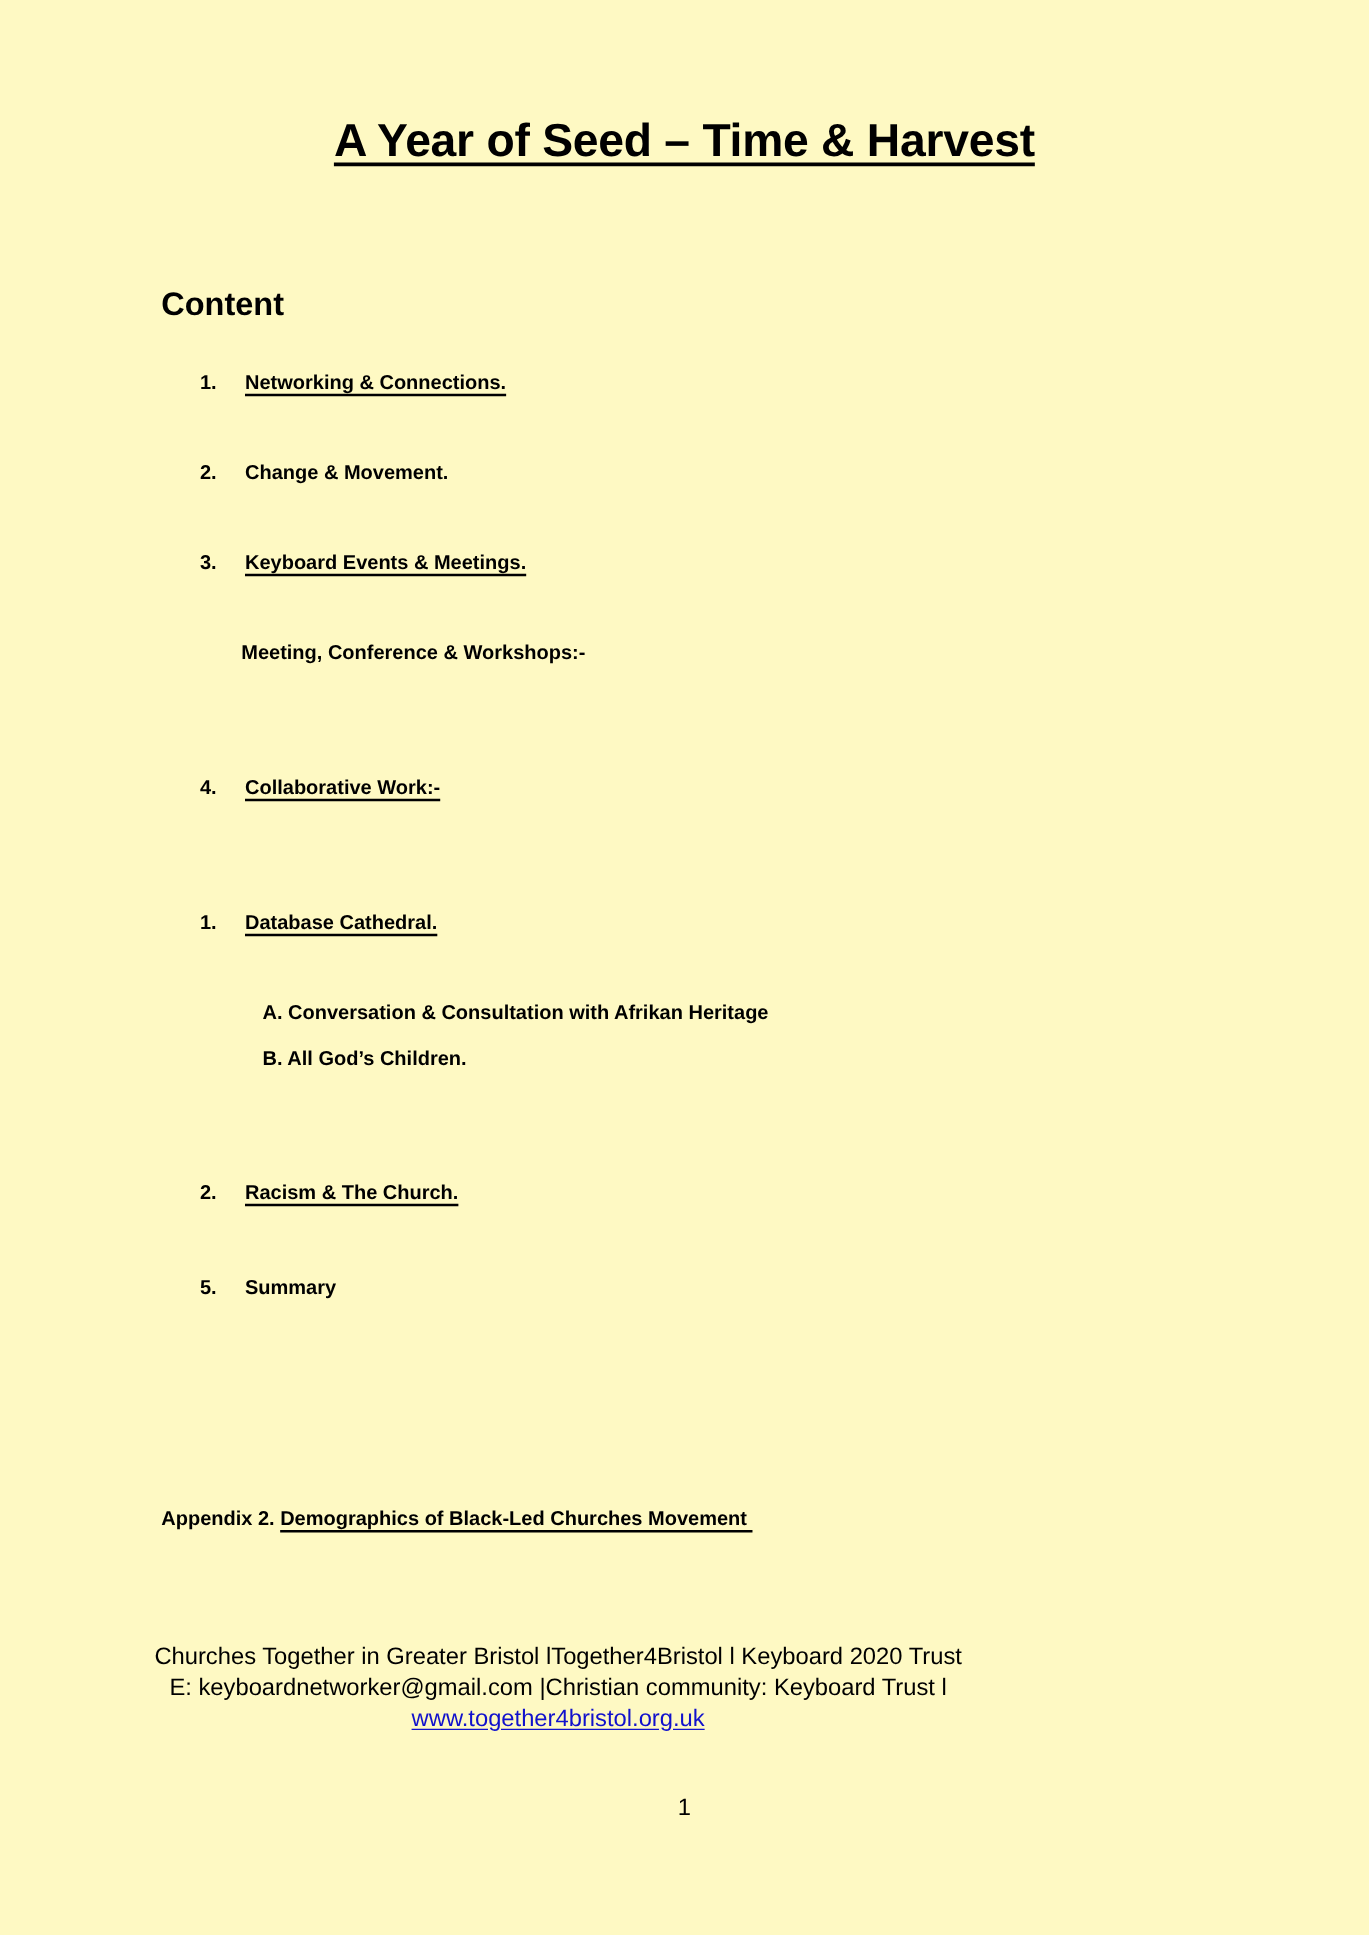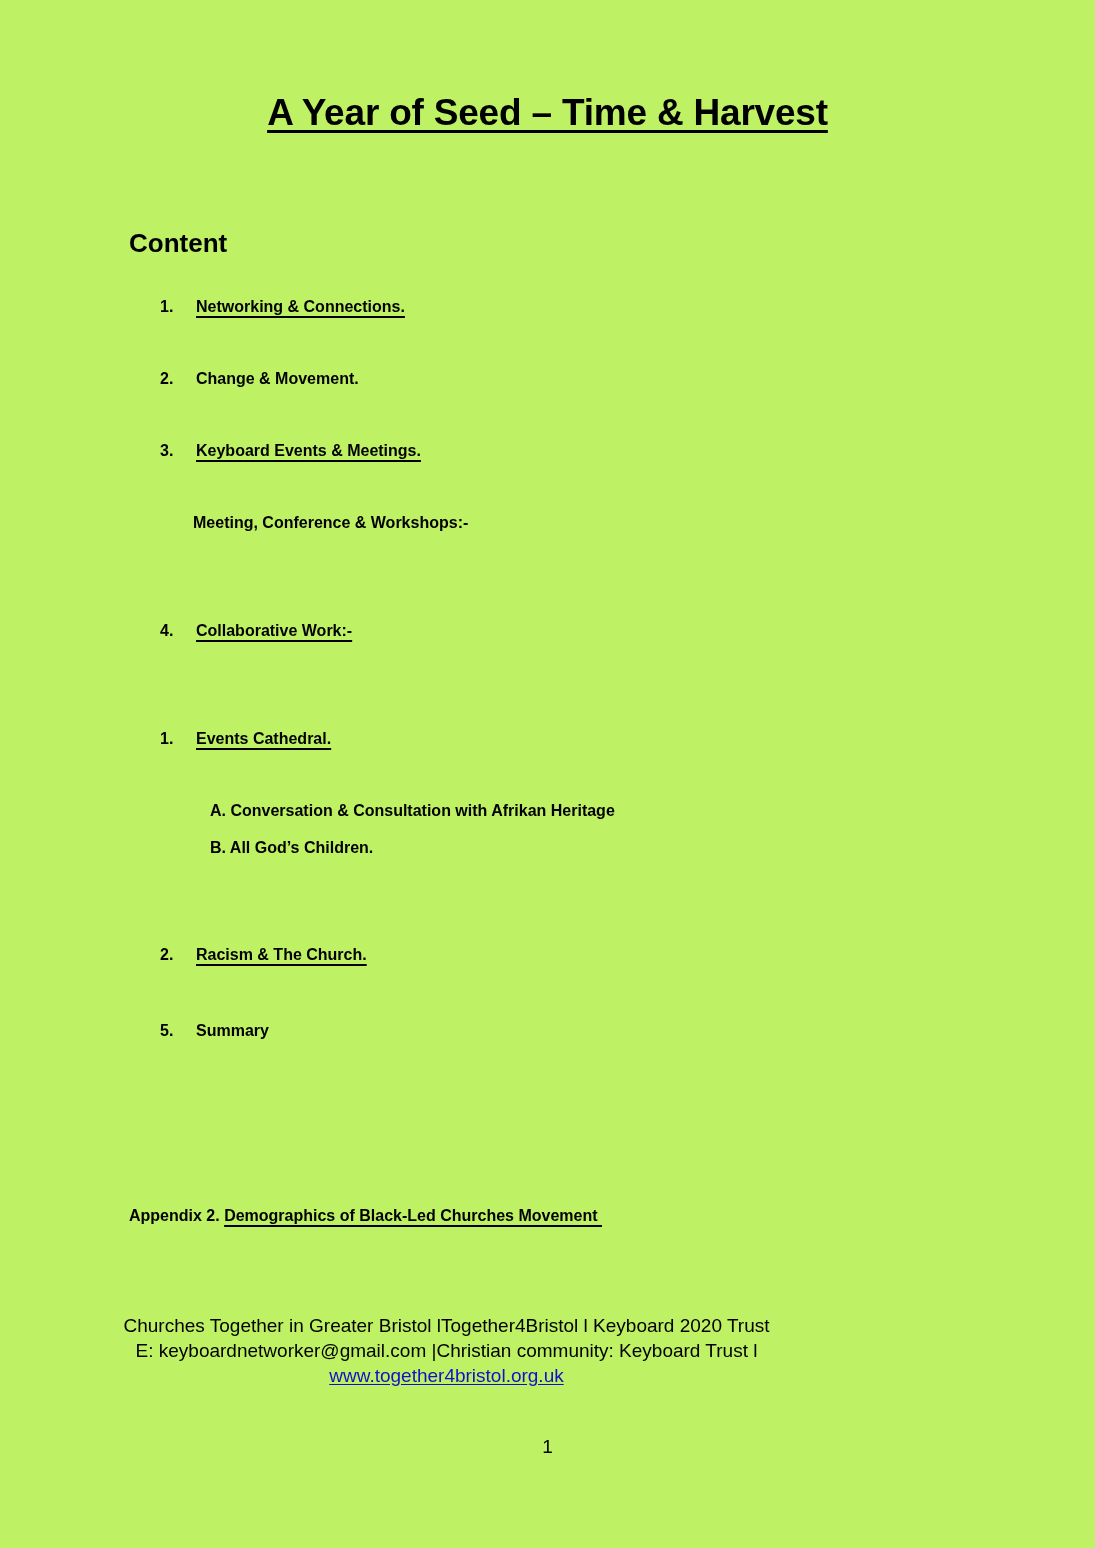--- a/index.html
+++ b/index.html
@@ -8,21 +8,21 @@
     background: #ffffff;
   }
   body {
     font-family: "Liberation Sans", sans-serif;
     color: #000000;
   }
   .page {
     position: relative;
     width: 1095px;
     height: 1548px;
-    background: #bef264;
+    background: #fef9c3;
     overflow: hidden;
     box-sizing: border-box;
   }
 
   
   .doc-title {
     position: absolute;
     left: 0;
     top: 92px;
     width: 1095px;
@@ -112,21 +112,21 @@
   <div class="line li" style="top:297px"><span class="num">1.</span><span class="u">Networking &amp; Connections.</span></div>
 
   <div class="line li" style="top:369px"><span class="num">2.</span><span>Change &amp; Movement.</span></div>
 
   <div class="line li" style="top:441px"><span class="num">3.</span><span class="u">Keyboard Events &amp; Meetings.</span></div>
 
   <div class="line sub-txt" style="top:513px">Meeting, Conference &amp; Workshops:-</div>
 
   <div class="line li" style="top:621px"><span class="num">4.</span><span class="u">Collaborative Work:-</span></div>
 
-  <div class="line li" style="top:729px"><span class="num">1.</span><span class="u">Events Cathedral.</span></div>
+  <div class="line li" style="top:729px"><span class="num">1.</span><span class="u">Database Cathedral.</span></div>
 
   <div class="line sub-ab" style="top:801px">A. Conversation &amp; Consultation with Afrikan Heritage</div>
   <div class="line sub-ab" style="top:838px">B. All God’s Children.</div>
 
   <div class="line li" style="top:945px"><span class="num">2.</span><span class="u">Racism &amp; The Church.</span></div>
 
   <div class="line li" style="top:1021px"><span class="num">5.</span><span>Summary</span></div>
 
 
   <div class="line appendix" style="top:1206px"><span>Appendix 2. </span><span class="u">Demographics of Black-Led Churches Movement </span></div>

